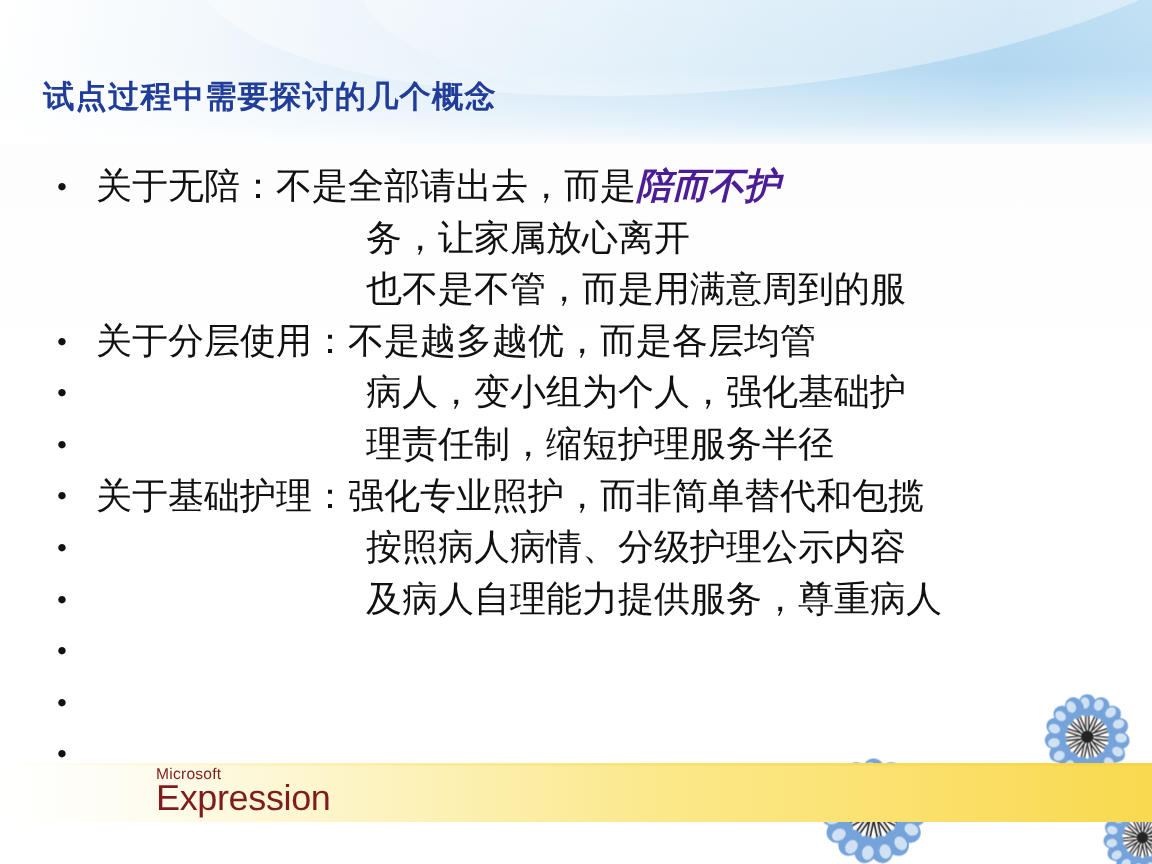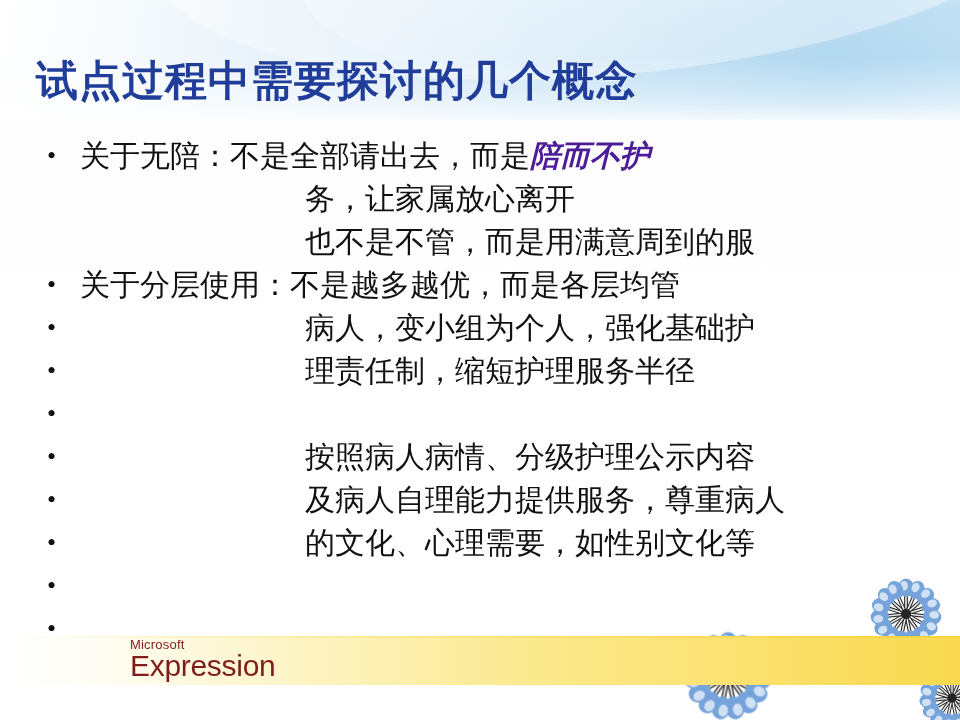--- a/index.html
+++ b/index.html
@@ -90,21 +90,21 @@
     background: linear-gradient(to right,
         rgba(255,255,255,0) 0%,
         rgba(250,226,110,0.5) 40%,
         rgba(247,212,60,0.9) 100%);
   }
 
   
   .title {
     position: absolute;
     left: 36px; top: 58px;
-    font-size: 42px;
+    font-size: 26px;
     line-height: 46px;
     font-weight: 700;
     color: #1f3d99;
     letter-spacing: 1px;
     white-space: nowrap;
     text-shadow: 0 1px 0 rgba(255,255,255,0.6);
   }
 
   
   .body-list {
@@ -244,32 +244,32 @@
       <div class="line">
         <span class="bullet">•</span>
         <span class="line-text ind-cont2"><span>病人，变小组为个人，强化基础护</span></span>
       </div>
       <div class="line">
         <span class="bullet">•</span>
         <span class="line-text ind-cont2"><span>理责任制，缩短护理服务半径</span></span>
       </div>
       <div class="line">
         <span class="bullet">•</span>
+        <span class="line-text ind-lead"><span>关于基础护理：强化专业照护，而非简单替代和包揽</span></span>
       </div>
       <div class="line">
         <span class="bullet">•</span>
         <span class="line-text ind-cont2"><span>按照病人病情、分级护理公示内容</span></span>
       </div>
       <div class="line">
         <span class="bullet">•</span>
         <span class="line-text ind-cont2"><span>及病人自理能力提供服务，尊重病人</span></span>
       </div>
       <div class="line">
         <span class="bullet">•</span>
-        <span class="line-text ind-cont2"><span>的文化、心理需要，如性别文化等</span></span>
       </div>
       <div class="line">
         <span class="bullet">•</span>
       </div>
       <div class="line">
         <span class="bullet">•</span>
       </div>
     </div>
 
 </div>

